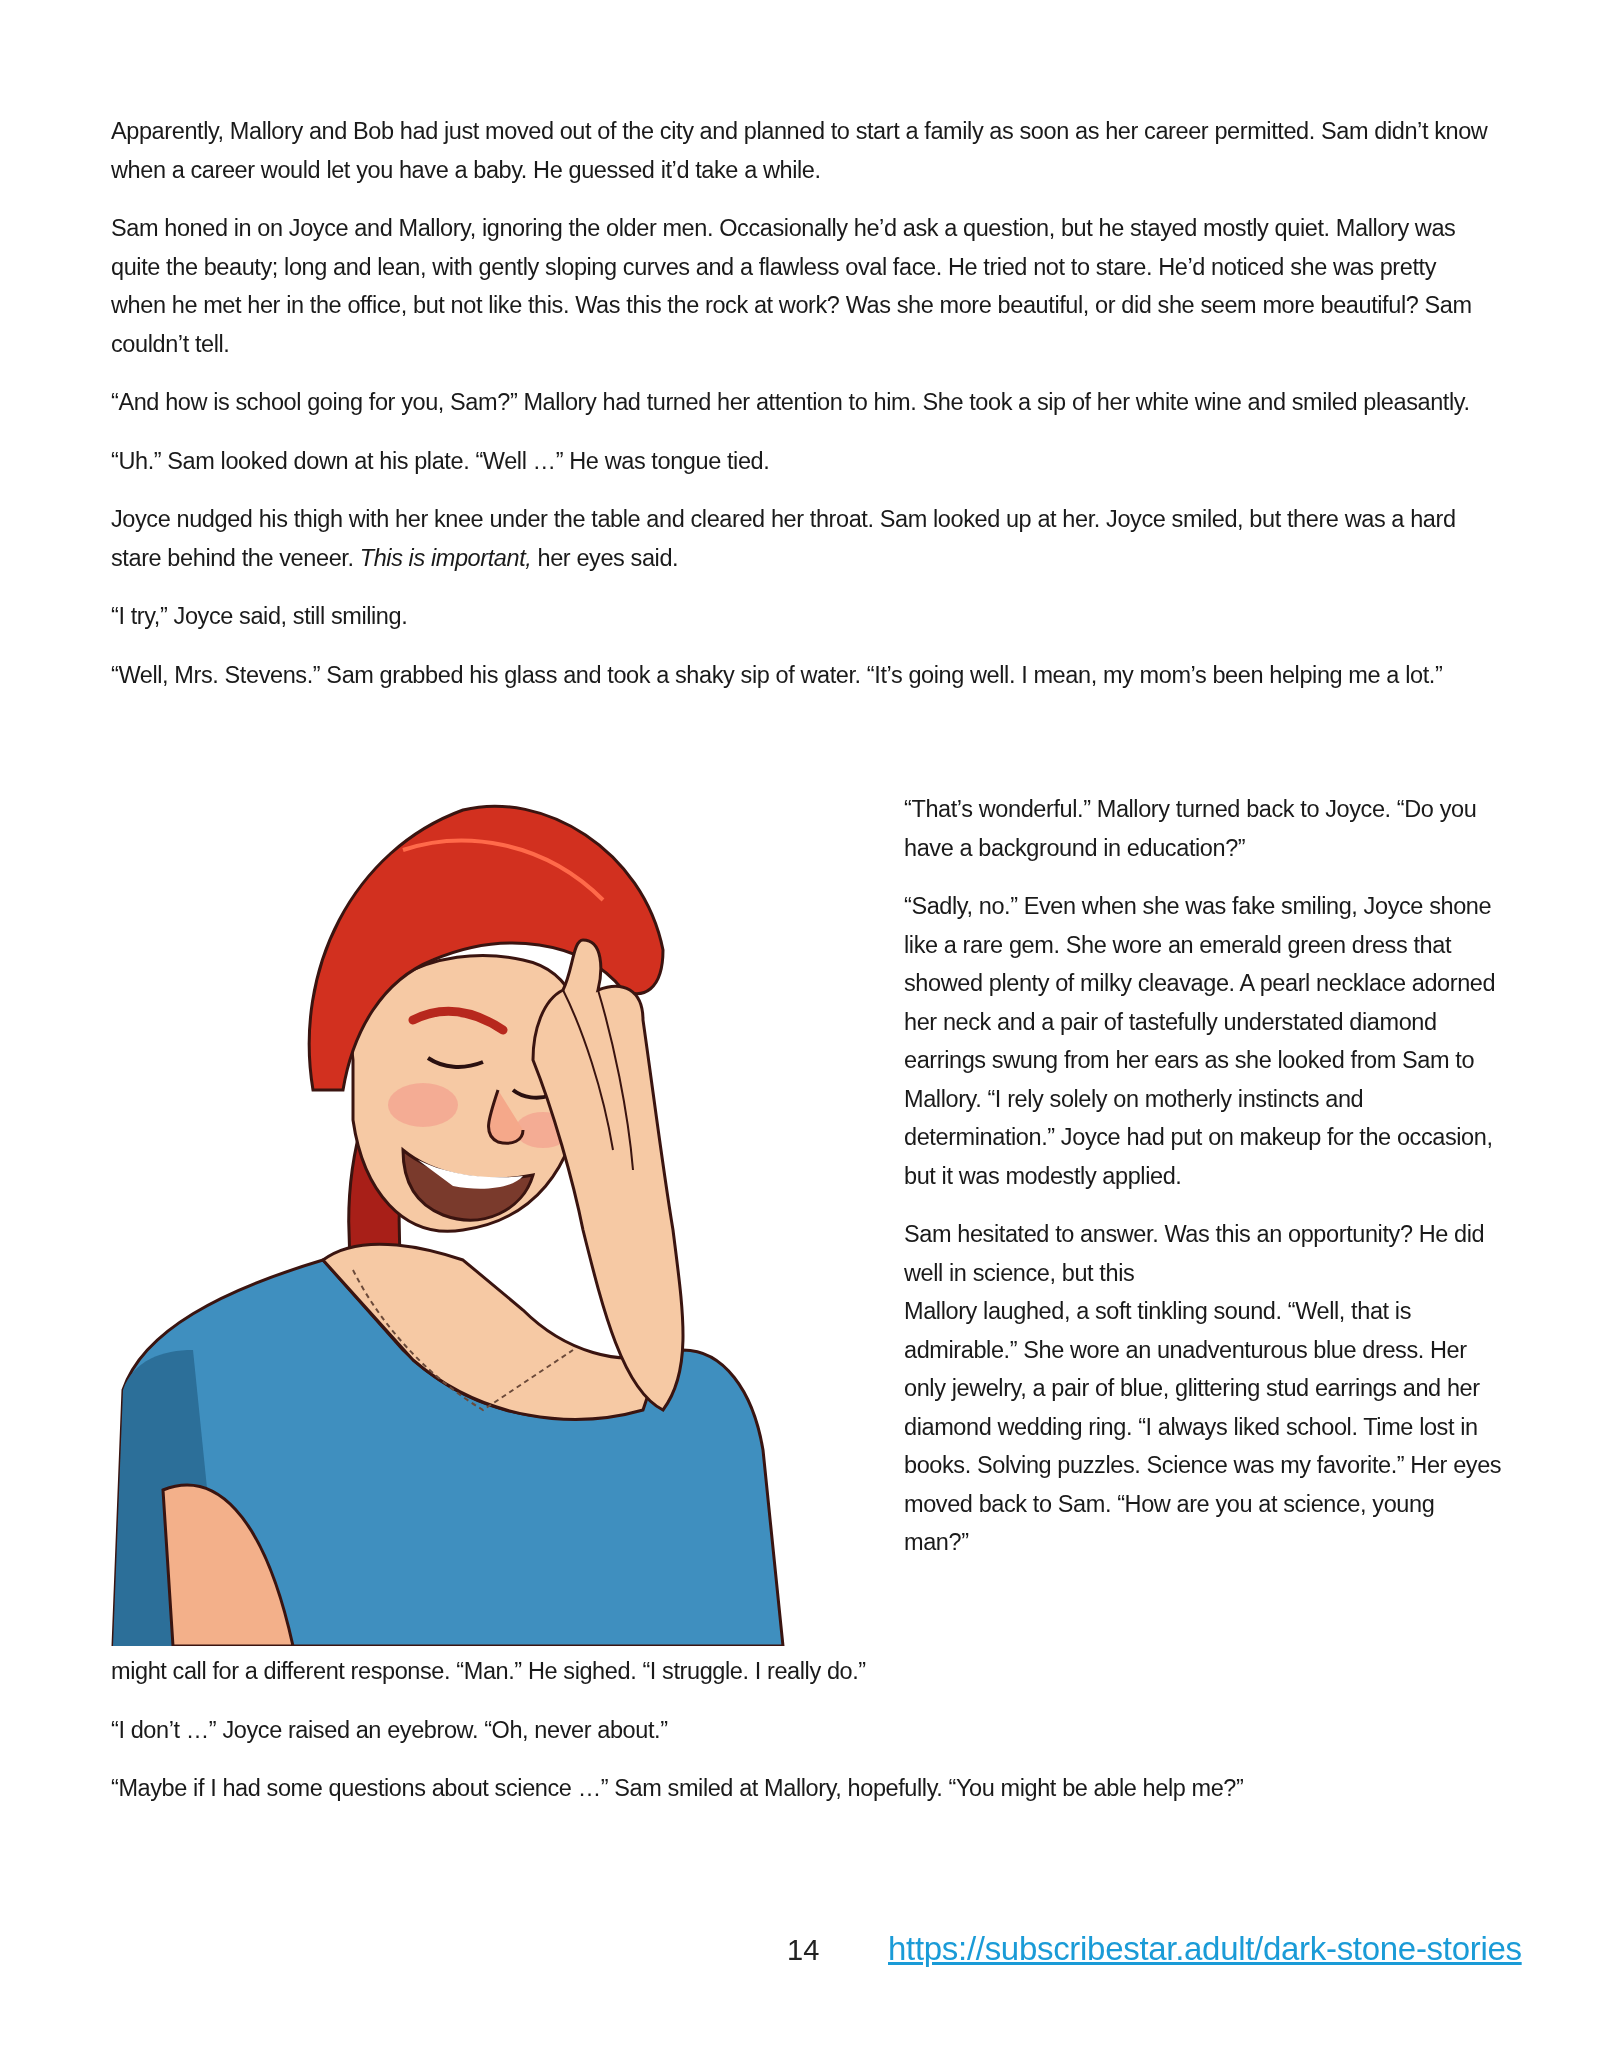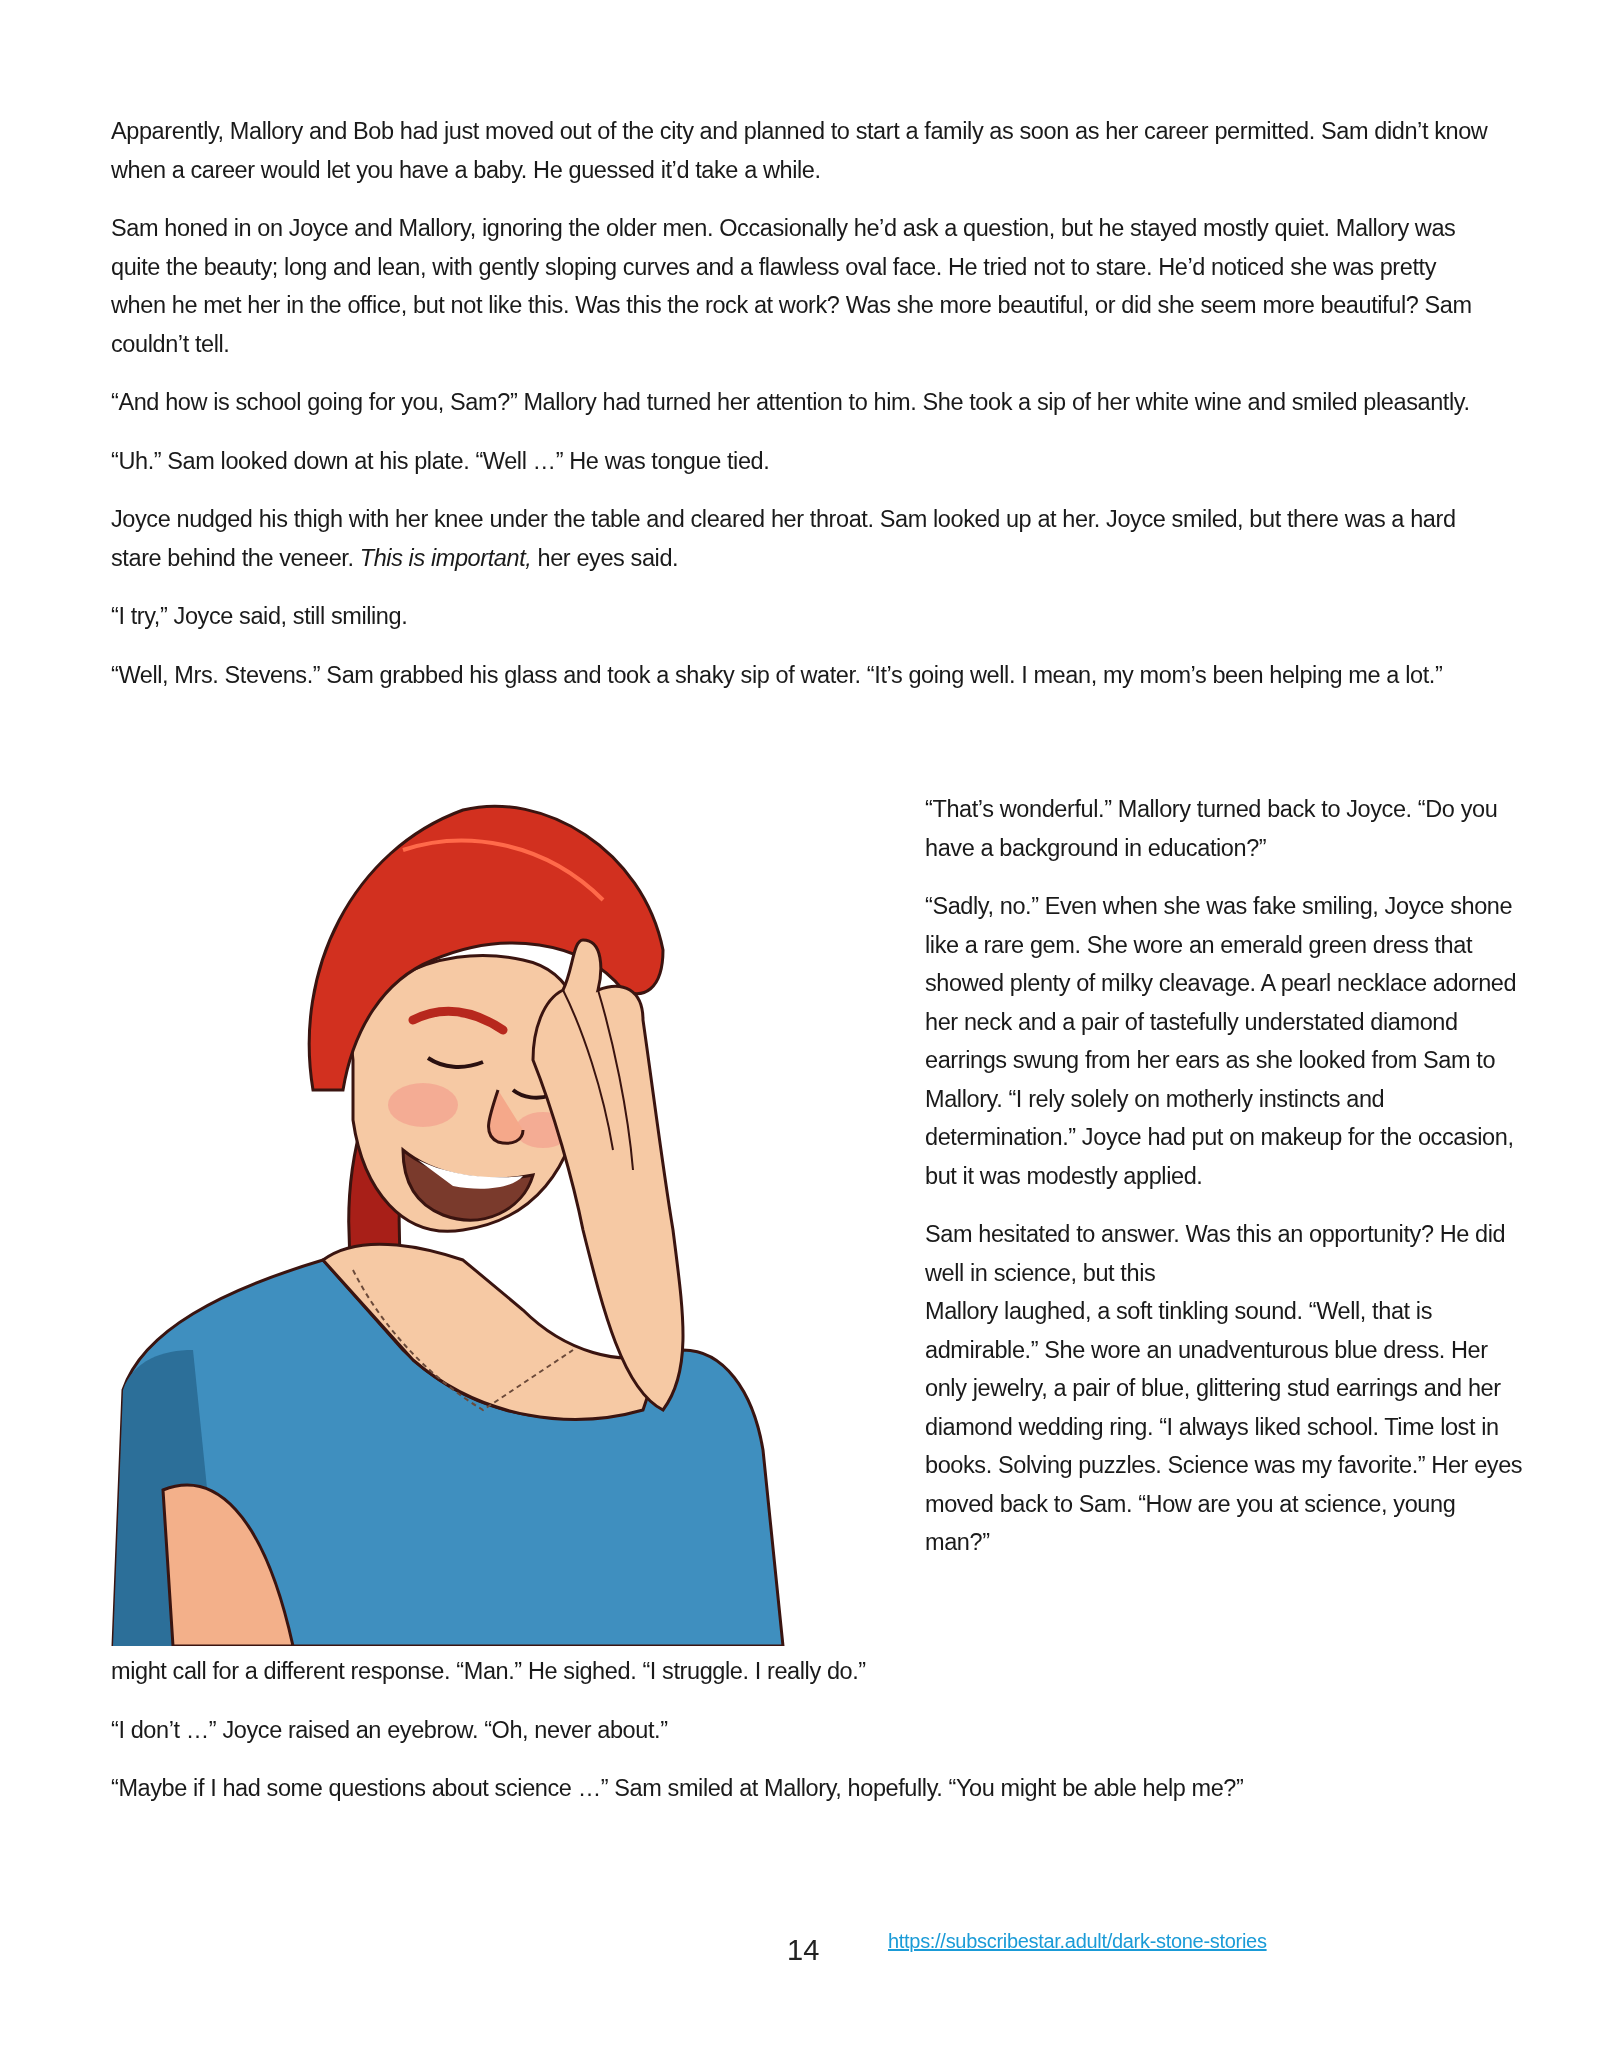--- a/index.html
+++ b/index.html
@@ -6,33 +6,33 @@
   body { width: 1600px; height: 2071px; position: relative; overflow: hidden; }
   .page {
     position: absolute; left: 0; top: 0; width: 1600px; height: 1642px;
     background: #ffffff; color: #1a1a1a;
     font-family: "Liberation Sans", sans-serif;
   }
   .text { font-size: 23.5px; line-height: 38.5px; letter-spacing: -0.4px; word-spacing: 0px; }
   .p { margin: 0 0 20px 0; }
   .full { position: absolute; left: 111px; width: 1380px; }
   .top-block { top: 112px; }
-  .side-col { position: absolute; left: 904px; top: 790px; width: 600px; margin-left: 21px; }
+  .side-col { position: absolute; left: 904px; top: 790px; width: 600px; }
   .bottom-block { top: 1652px; }
   em { }
   .figure {
     position: absolute; left: 103px; top: 790px; width: 708px; height: 856px;
     overflow: hidden;
   }
   .footer-num {
     position: absolute; left: 787px; top: 1934px; font-size: 29px; color: #222;
     font-family: "Liberation Sans", sans-serif;
   }
   .footer-link {
-    position: absolute; left: 888px; top: 1930px; font-size: 20px; color: #1a9bd7;
+    position: absolute; left: 888px; top: 1930px; font-size: 33px; color: #1a9bd7;
     text-decoration: underline; font-family: "Liberation Sans", sans-serif;
     letter-spacing: -0.3px;
   }
 </style>
 </head>
 <body>
 
 <div class="page">
 
   <div class="full top-block text">

